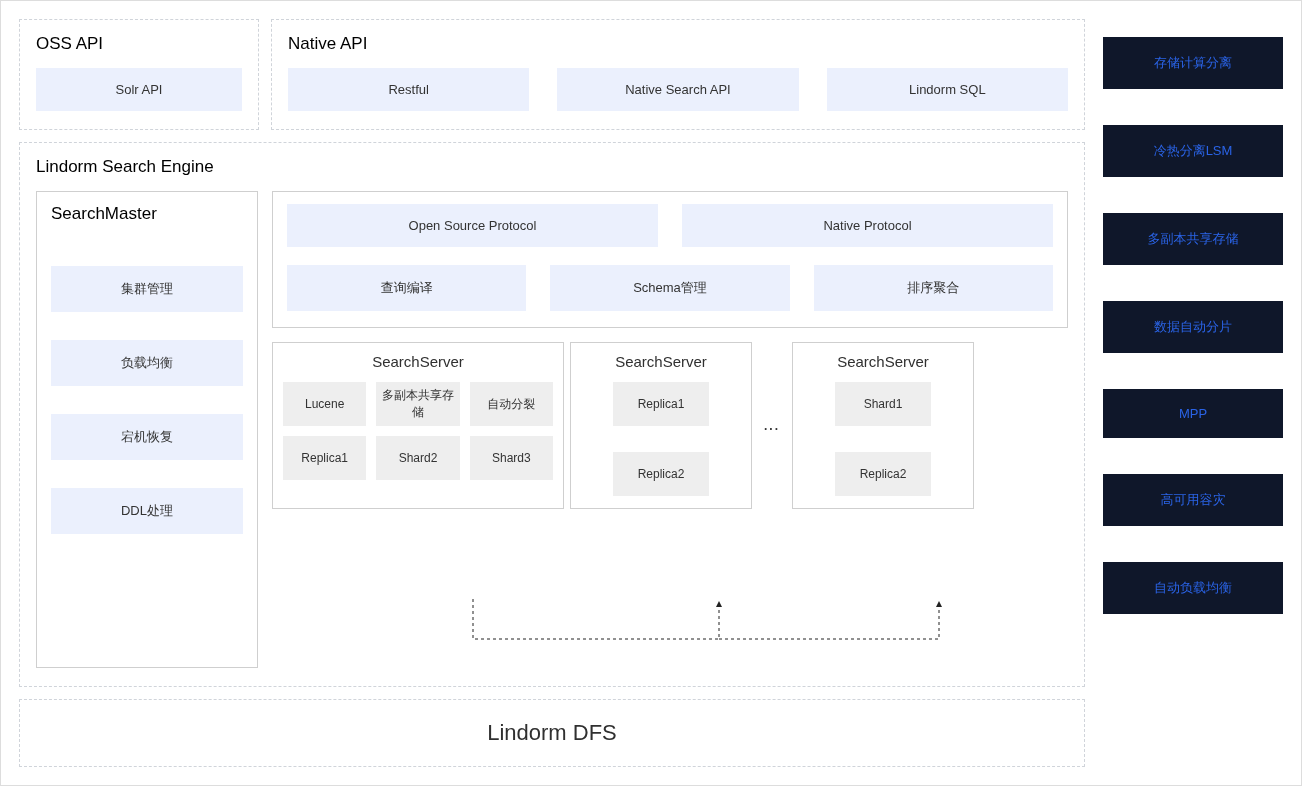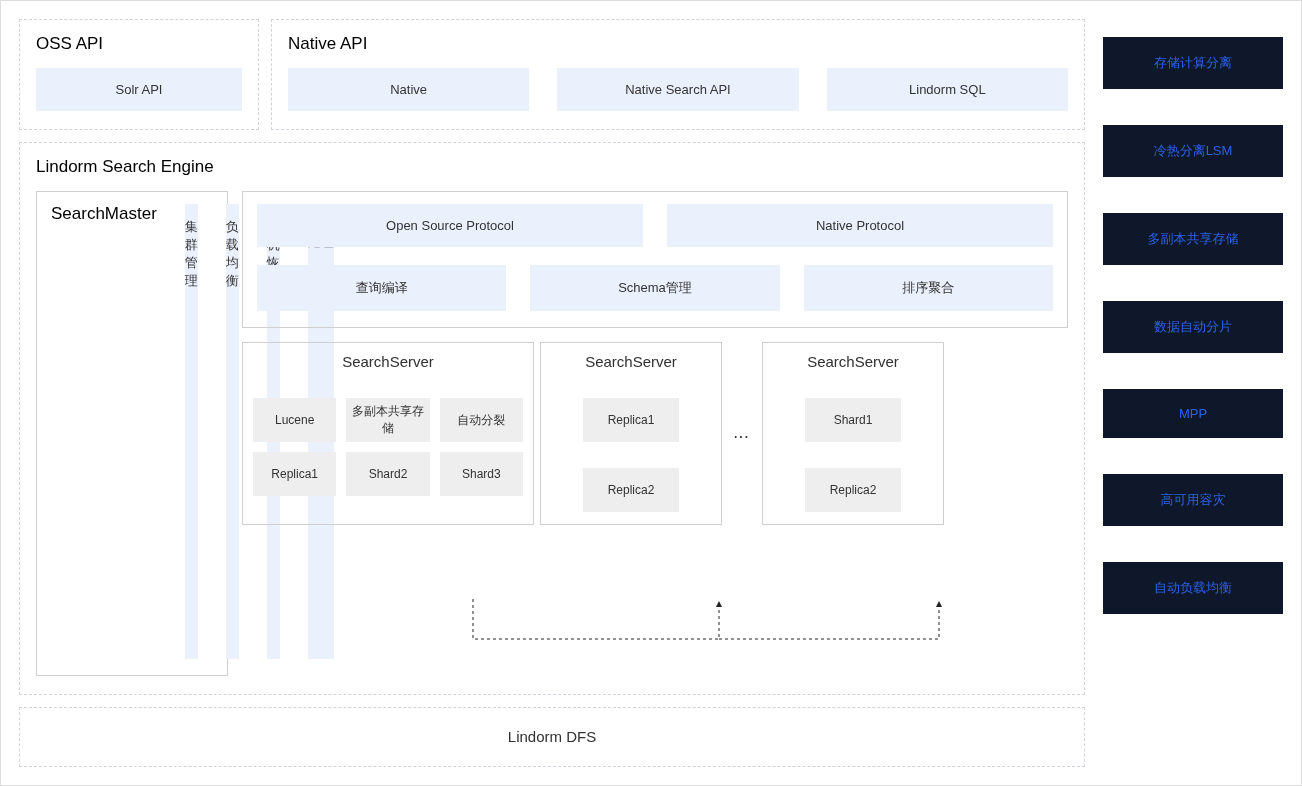--- a/index.html
+++ b/index.html
@@ -85,23 +85,23 @@
     flex: 1;
     display: flex;
     flex-direction: column;
   }
   .engine-body {
     flex: 1;
     display: flex;
     gap: 14px;
   }
   .search-master {
-    width: 192px;
-    display: flex;
-    flex-direction: row;
+    width: 222px;
+    display: flex;
+    flex-direction: column;
     gap: 28px;
   }
   .qp-col {
     flex: 1;
     display: flex;
     flex-direction: column;
     gap: 14px;
   }
   .qp-box .qp-row1 { display:flex; gap:24px; margin-bottom:18px; }
   .qp-box .qp-row1 > * { flex:1; }
@@ -116,35 +116,35 @@
   .server-box {
     border: 1px solid #cfcfcf;
     padding: 10px 10px 12px;
     flex: 0 0 auto;
   }
   .server-big { width: 292px; }
   .server-sm  { width: 182px; }
   .server-title {
     text-align: center;
     font-size: 15px;
-    margin-bottom: 28px;
+    margin-bottom: 12px;
     color: #303030;
   }
   .server-grid {
     display: grid;
     gap: 10px;
   }
   .server-big .server-grid { grid-template-columns: repeat(3, 1fr); grid-auto-rows: 44px; }
   .server-sm  .server-grid { grid-template-columns: 1fr; grid-auto-rows: 44px; width: 96px; margin: 0 auto; row-gap: 26px; }
   .ellipsis { align-self: center; font-weight: 700; font-size: 12px; letter-spacing: 2px; padding: 0 6px; }
   .dfs {
     padding: 20px;
     text-align: center;
   }
-  .dfs-title { font-size: 15px; color: #303030; }
+  .dfs-title { font-size: 22px; color: #303030; }
 
   svg.connector {
     position: absolute;
     left: 0; top: 0;
     width: 1302px; height: 786px;
     pointer-events: none;
   }
 </style>
 </head>
 <body>
@@ -154,21 +154,21 @@
     <div class="left-col">
 
       <div class="api-row">
         <div class="dashed-box oss-api">
           <div class="section-title">OSS API</div>
           <div class="blue-chip">Solr API</div>
         </div>
         <div class="dashed-box native-api">
           <div class="section-title">Native API</div>
           <div class="row3">
-            <div class="blue-chip">Native</div>
+            <div class="blue-chip">Restful</div>
             <div class="blue-chip">Native Search API</div>
             <div class="blue-chip">Lindorm SQL</div>
           </div>
         </div>
       </div>
 
       <div class="dashed-box engine">
         <div class="section-title">Lindorm Search Engine</div>
         <div class="engine-body">
 

